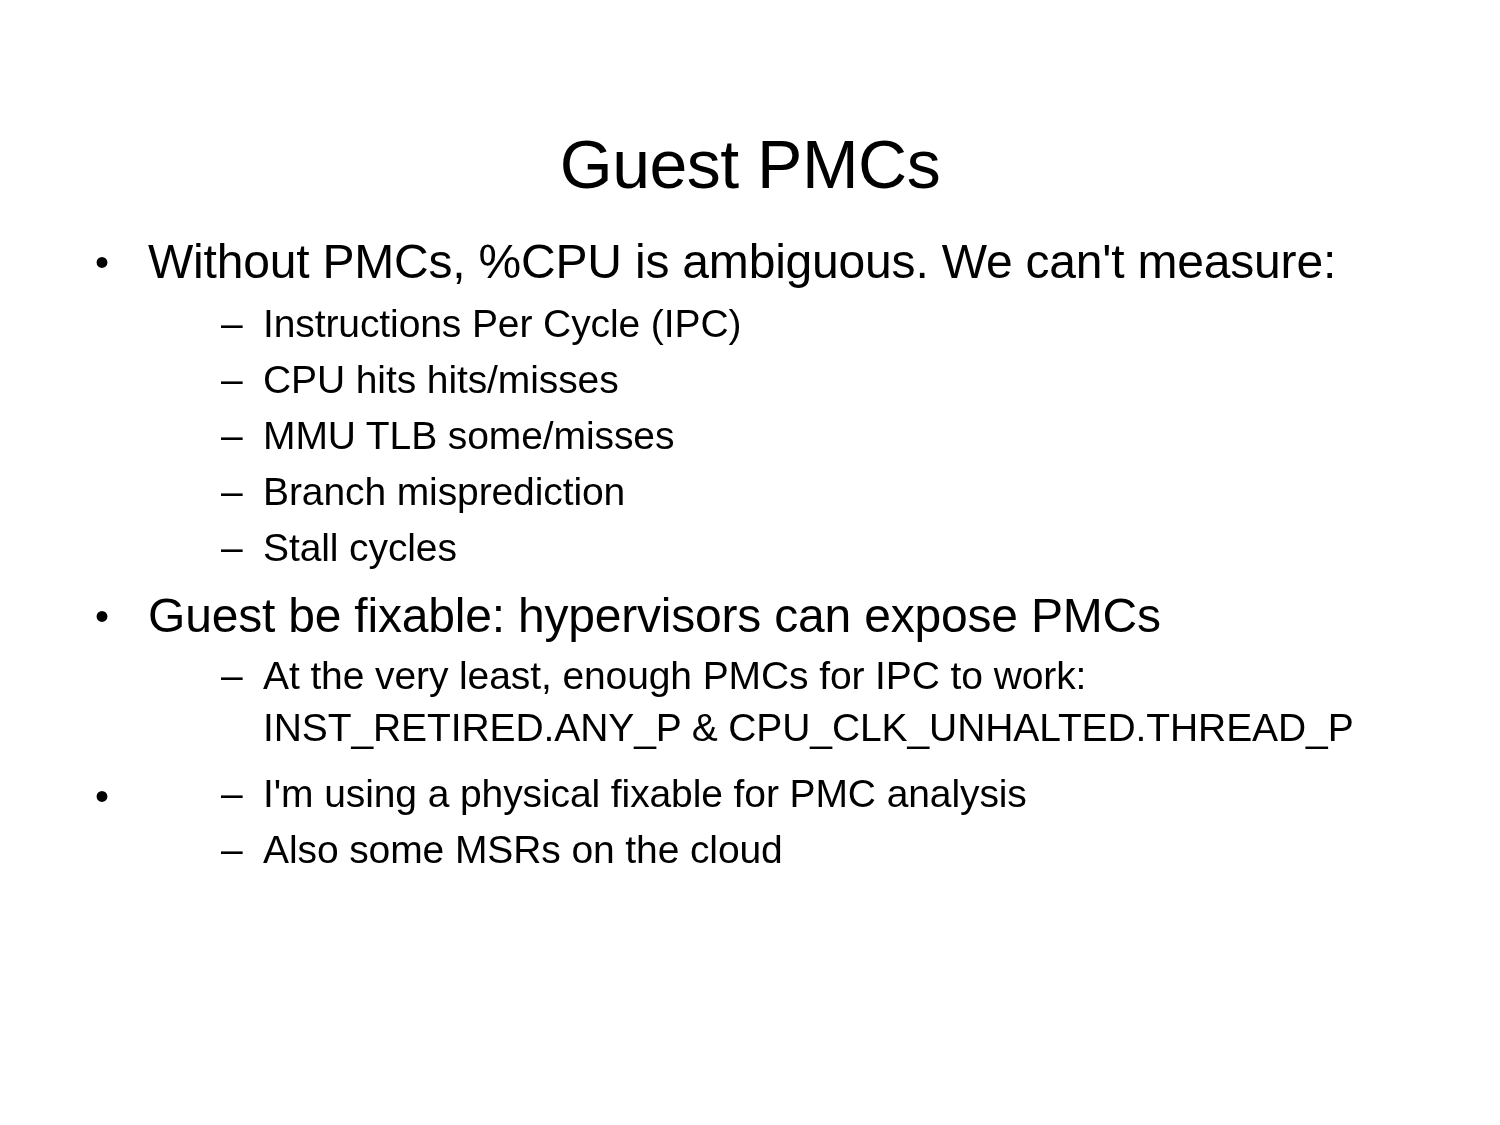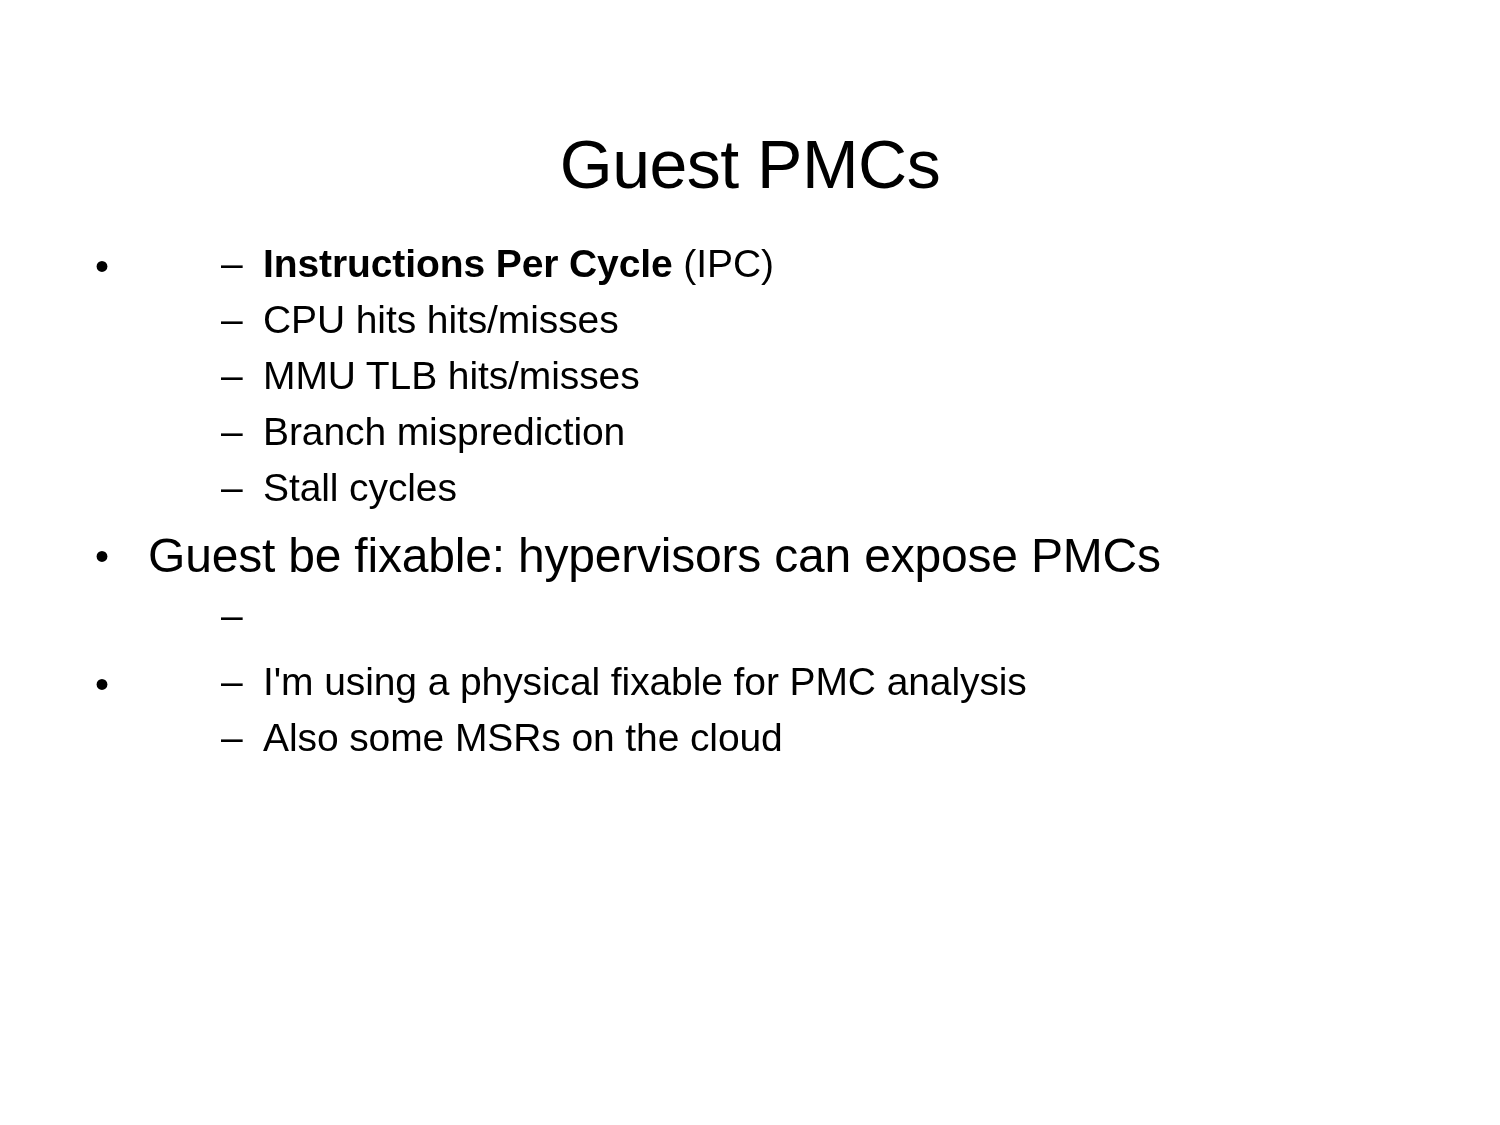--- a/index.html
+++ b/index.html
@@ -107,56 +107,57 @@
   }
 
   
   li.l2.wrap {
     line-height: 52px;
   }
   li.l2.wrap > .marker-dash {
     line-height: 52px;
   }
 
-  .b { font-weight: 700; }
+  .b { font-weight: 400; }
   .n { font-weight: 400; }
 
   
   li.l1.group2 { margin-top: 10px; }
   li.l1.group3 { margin-top: 12px; }
   ul.lvl2.g3 { margin-top: 10px; }
 </style>
 </head>
 <body>
 
 <div class="slide">
 
   <h1 class="slide-title">Guest PMCs</h1>
 
   <div class="body">
     <ul class="lvl1">
 
       <li class="l1">
         <span class="marker-dot">•</span>
+        <span class="l1-text">Without PMCs, %CPU is ambiguous. We can't measure:</span>
 
         <ul class="lvl2">
 
           <li class="l2">
             <span class="marker-dash">–</span>
             <span class="l2-text"><span class="b">Instructions Per Cycle</span><span class="n"> (IPC)</span></span>
           </li>
 
           <li class="l2">
             <span class="marker-dash">–</span>
             <span class="l2-text">CPU hits hits/misses</span>
           </li>
 
           <li class="l2">
             <span class="marker-dash">–</span>
-            <span class="l2-text">MMU TLB hits/misses</span>
+            <span class="l2-text">MMU TLB some/misses</span>
           </li>
 
           <li class="l2">
             <span class="marker-dash">–</span>
             <span class="l2-text">Branch misprediction</span>
           </li>
 
           <li class="l2">
             <span class="marker-dash">–</span>
             <span class="l2-text">Stall cycles</span>
@@ -165,21 +166,21 @@
         </ul>
       </li>
 
       <li class="l1 group2">
         <span class="marker-dot">•</span>
         <span class="l1-text">Guest be fixable: hypervisors can expose PMCs</span>
 
         <ul class="lvl2">
           <li class="l2 wrap">
             <span class="marker-dash">–</span>
-            <span class="l2-text"><br></span>
+            <span class="l2-text"><span>At the very least, enough PMCs for IPC to work:</span><br><span>INST_RETIRED.ANY_P &amp; CPU_CLK_UNHALTED.THREAD_P</span></span>
           </li>
         </ul>
       </li>
 
       <li class="l1 group3">
         <span class="marker-dot">•</span>
 
         <ul class="lvl2 g3">
           <li class="l2">
             <span class="marker-dash">–</span>

